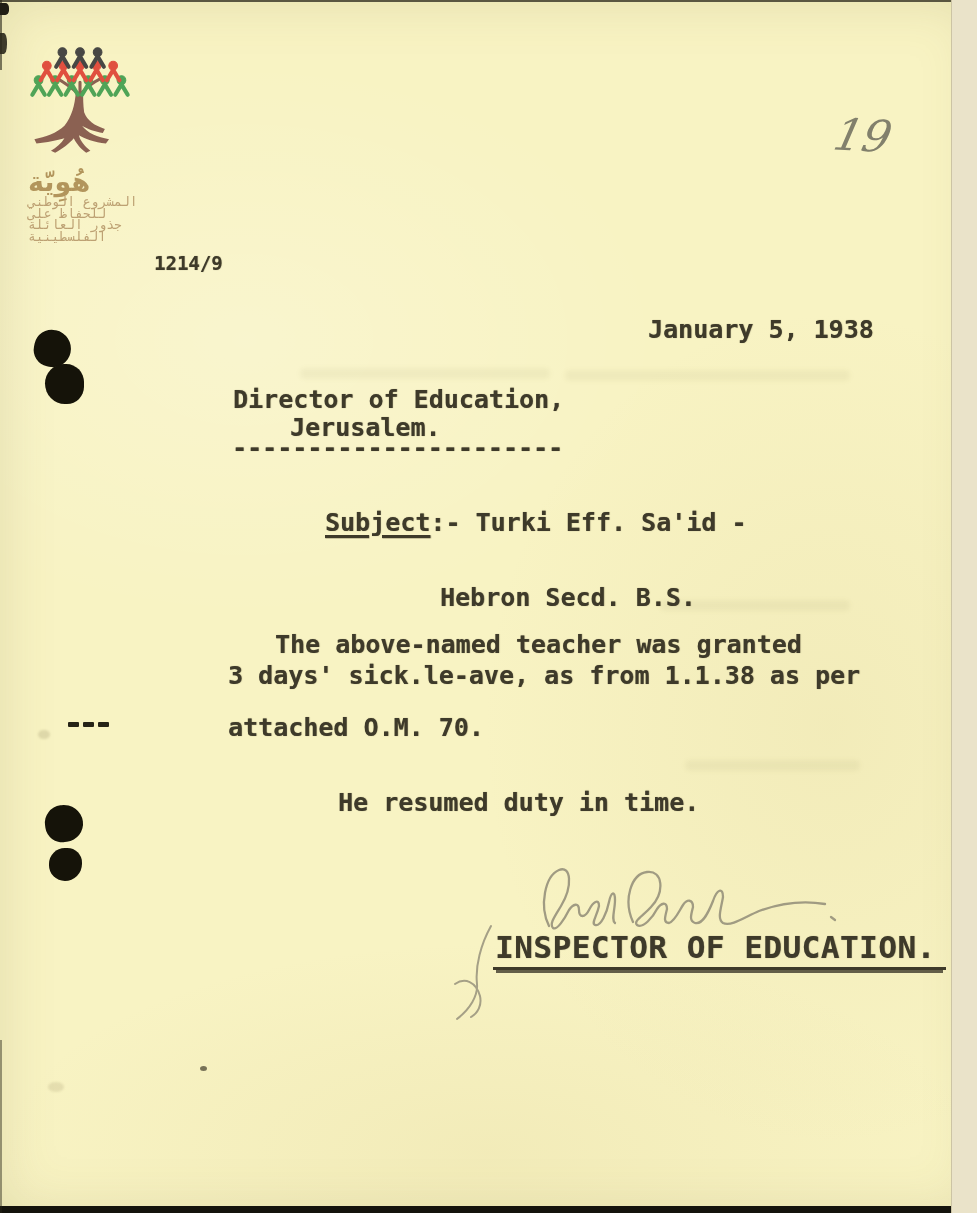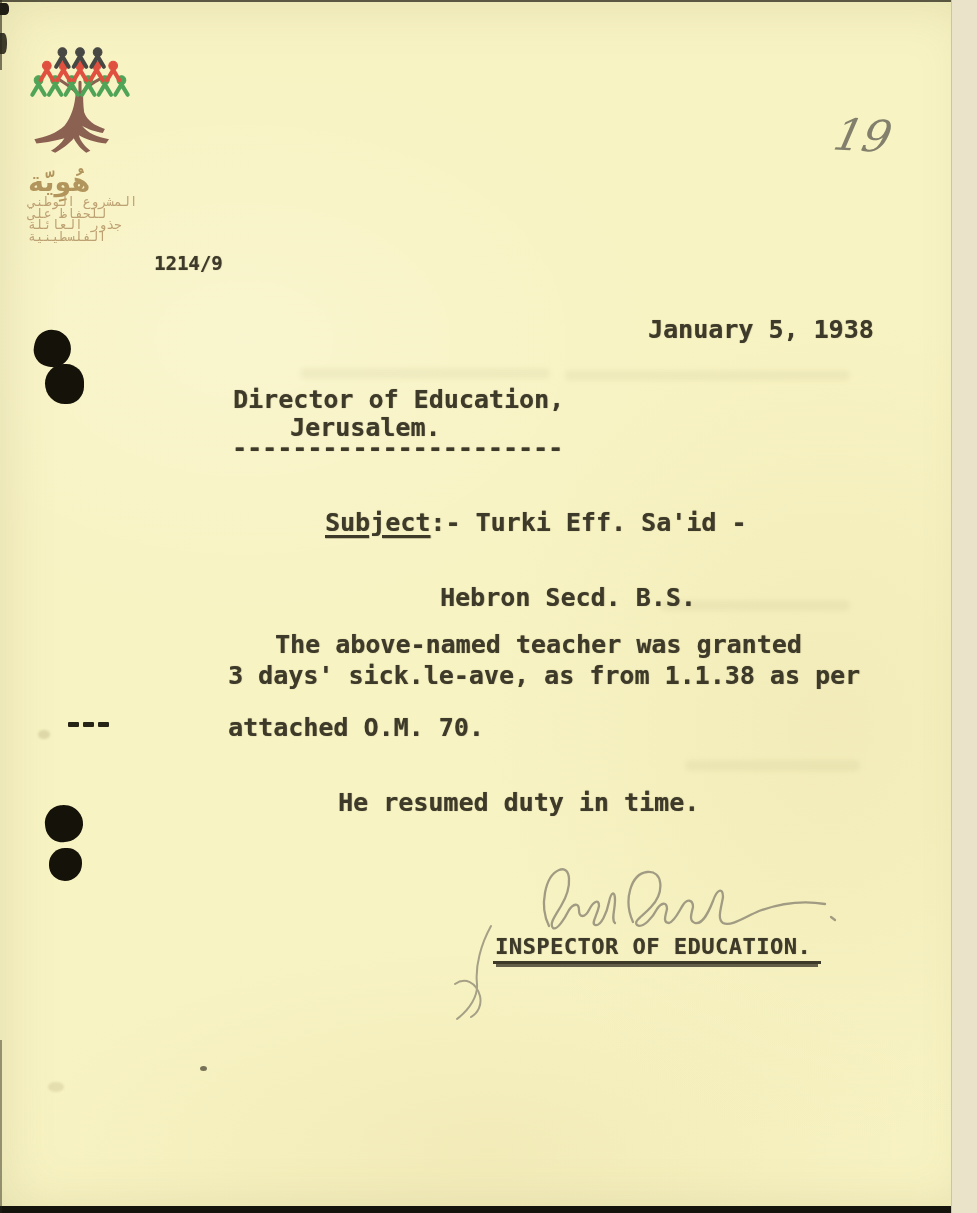--- a/index.html
+++ b/index.html
@@ -17,21 +17,21 @@
   .edge-bottom{position:absolute;left:0;bottom:0;width:100%;height:7px;background:#14130c;}
   .edge-left-a{position:absolute;left:0;top:0;width:2px;height:70px;background:rgba(40,38,25,0.6);}
   .edge-left-b{position:absolute;left:0;top:1040px;width:2px;height:173px;background:rgba(40,38,25,0.45);}
   .edge-strip-right{position:absolute;right:0;top:0;width:25px;height:1213px;background:#eae3c9;border-left:1px solid rgba(150,138,95,0.35);}
   .corner-mark1{position:absolute;left:0;top:3px;width:9px;height:12px;background:#201e14;border-radius:0 40% 40% 0;}
   .corner-mark2{position:absolute;left:0;top:33px;width:7px;height:21px;background:#2a281c;border-radius:0 45% 45% 0;opacity:.9;}
 
   .type{position:absolute;color:#3e3a2a;font-weight:700;font-size:25px;line-height:28px;white-space:pre;
         text-shadow:0.4px 0.4px 0.8px rgba(62,55,32,0.65);}
   .small-type{font-size:19px;line-height:22px;}
-  .signoff{font-size:22px;letter-spacing:0.5px;}
+  .signoff{font-size:31px;letter-spacing:0.5px;}
   .signoff .u{border-bottom:3px solid #3e3a2a;padding:0 10px 2px 2px;box-shadow:0 6px 0 -3px rgba(62,58,42,0.8);}
   .subj-u{text-decoration:underline;text-decoration-thickness:2.5px;text-underline-offset:4px;}
 
   .handnum{position:absolute;left:835px;top:110px;font-family:"DejaVu Serif","Liberation Serif",serif;
            font-style:italic;font-weight:400;font-size:44px;color:#82806c;transform:rotate(3deg) skewX(-10deg);}
 
   .dot{position:absolute;background:#151309;border-radius:48% 52% 50% 46%;}
   .dot1{left:34px;top:330px;width:37px;height:37px;transform:rotate(12deg);}
   .dot2{left:45px;top:364px;width:39px;height:40px;border-radius:52% 48% 46% 54%;}
   .dot3{left:45px;top:805px;width:38px;height:37px;transform:rotate(-8deg);}

